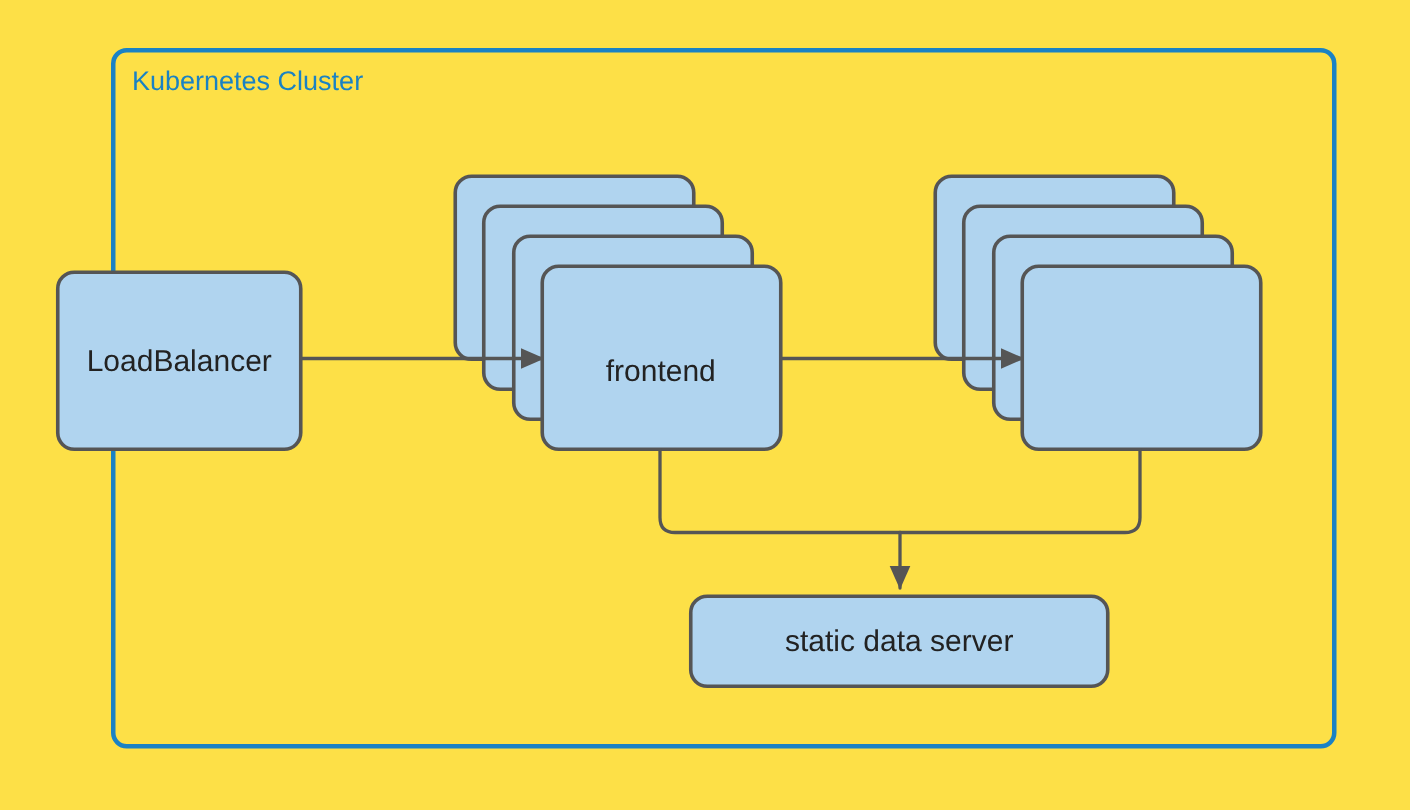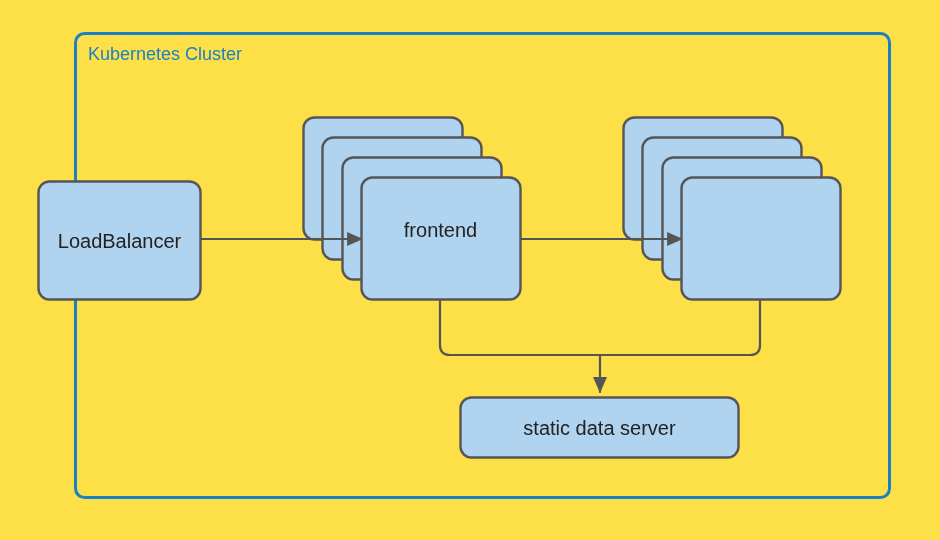--- a/index.html
+++ b/index.html
@@ -109,18 +109,18 @@
 
     <g>
       <rect x="460.5" y="397.5" width="278" height="60" rx="11" ry="11" fill="#b0d4ef" stroke="#555555" stroke-width="2.4"></rect>
     </g>
   </svg>
 
   <div class="cluster-title">Kubernetes Cluster</div>
 
   <div class="node-label" style="left:38px; top:181px; width:163px; height:119px;">LoadBalancer</div>
 
-  <div class="node-label" style="left:361px; top:169px; width:159px; height:122px;">frontend</div>
+  <div class="node-label" style="left:361px; top:187px; width:159px; height:122px;">frontend</div>
 
 
   <div class="node-label" style="left:460px; top:397px; width:279px; height:61px;">static data server</div>
 
 </div>
 
 </body></html>

